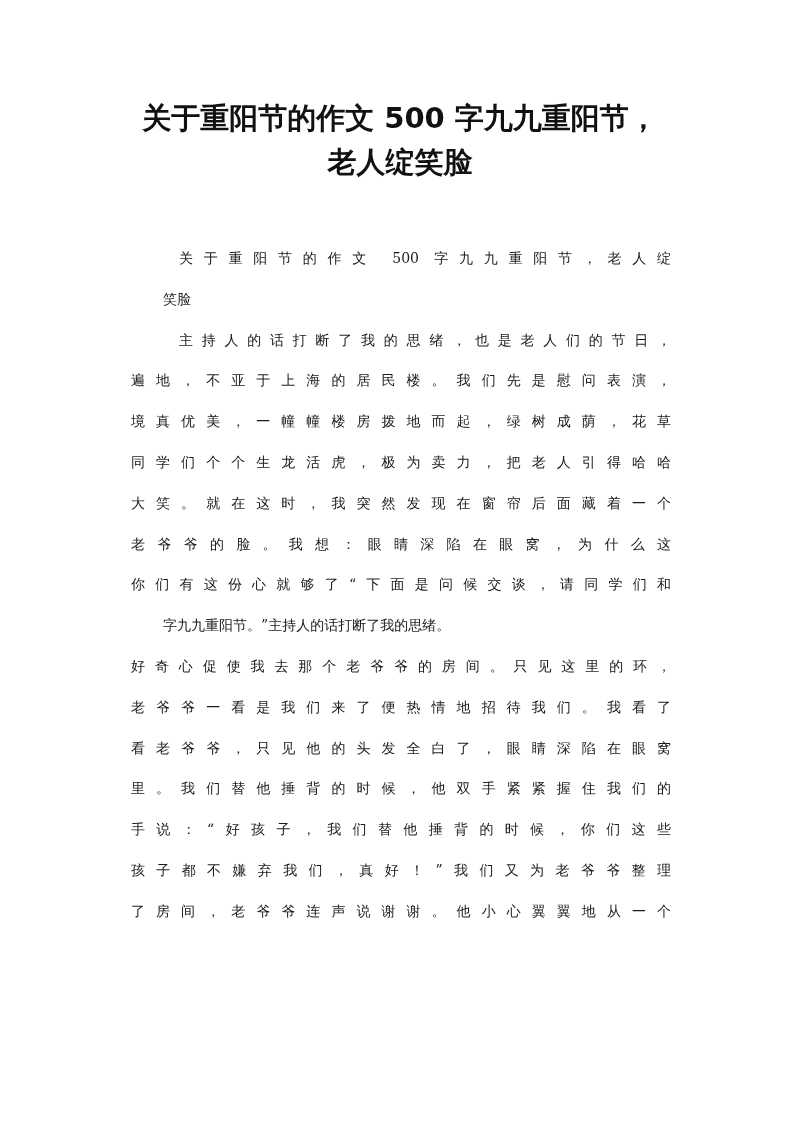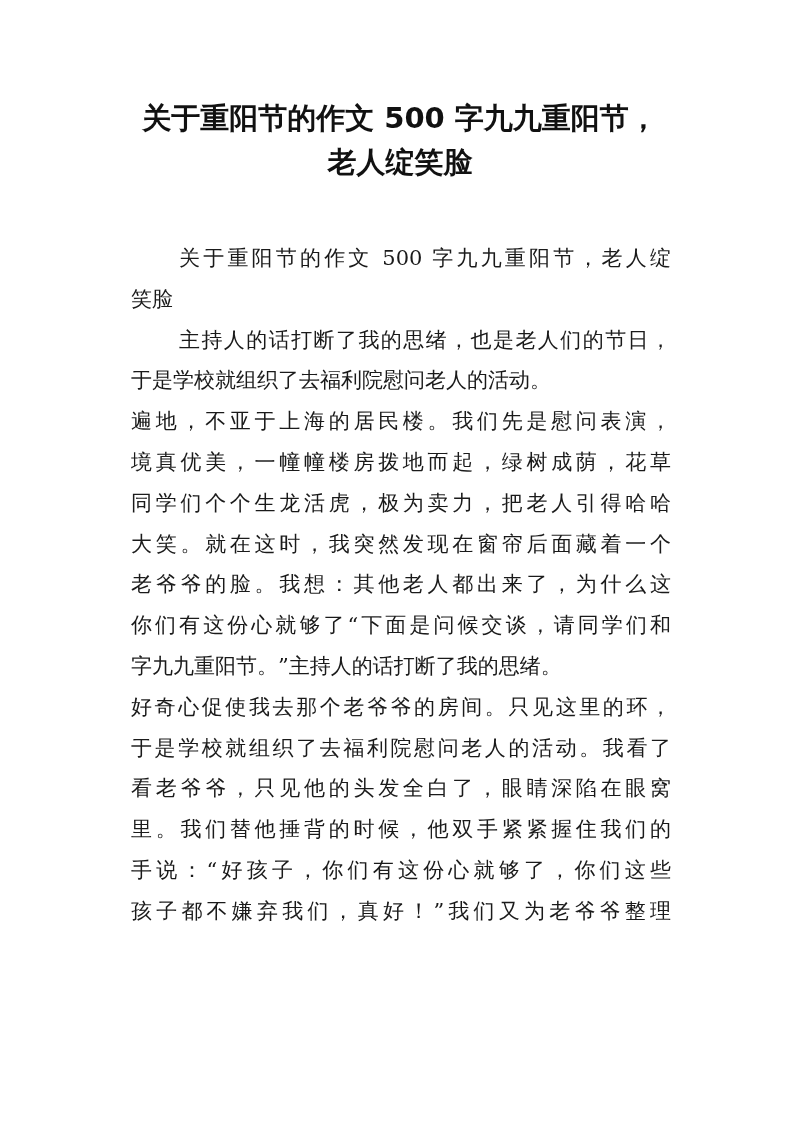--- a/index.html
+++ b/index.html
@@ -42,54 +42,55 @@
     .body {
       position: absolute;
       left: 131px;
       top: 238px;
       width: 540px;
     }
     .body .line {
       display: block;
       height: 40.8px;
       line-height: 40.8px;
-      font-size: 21px;
+      font-size: 14px;
       white-space: nowrap;
       color: #1a1a1a;
       text-align: justify;
       text-align-last: justify;
     }
     .body .line.indent {
       padding-left: 48px;
     }
     .body .line.last {
       text-align-last: left;
+      margin-left: 32px;
     }
   </style>
 </head>
 <body>
 
 <div class="page">
   <div class="title">
     <span class="line">关于重阳节的作文 500 字九九重阳节，</span>
     <span class="line">老人绽笑脸</span>
   </div>
 
   <div class="body" id="body">
       <span class="line indent">关于重阳节的作文 500 字九九重阳节，老人绽</span>
       <span class="line last">笑脸</span>
       <span class="line indent">主持人的话打断了我的思绪，也是老人们的节日，</span>
-      <span class="line last">于是学校就组织了去福利院慰问老人的活动。</span>
       <span class="line">遍地，不亚于上海的居民楼。我们先是慰问表演，</span>
       <span class="line">境真优美，一幢幢楼房拨地而起，绿树成荫，花草</span>
       <span class="line">同学们个个生龙活虎，极为卖力，把老人引得哈哈</span>
       <span class="line">大笑。就在这时，我突然发现在窗帘后面藏着一个</span>
-      <span class="line">老爷爷的脸。我想：其他老人都出来了，为什么这</span>
+      <span class="line">老爷爷的脸。我想：眼睛深陷在眼窝，为什么这</span>
       <span class="line">你们有这份心就够了“下面是问候交谈，请同学们和</span>
       <span class="line last">字九九重阳节。”主持人的话打断了我的思绪。</span>
       <span class="line">好奇心促使我去那个老爷爷的房间。只见这里的环，</span>
-      <span class="line">于是学校就组织了去福利院慰问老人的活动。我看了</span>
+      <span class="line">老爷爷一看是我们来了便热情地招待我们。我看了</span>
       <span class="line">看老爷爷，只见他的头发全白了，眼睛深陷在眼窝</span>
       <span class="line">里。我们替他捶背的时候，他双手紧紧握住我们的</span>
-      <span class="line">手说：“好孩子，你们有这份心就够了，你们这些</span>
+      <span class="line">手说：“好孩子，我们替他捶背的时候，你们这些</span>
       <span class="line">孩子都不嫌弃我们，真好！”我们又为老爷爷整理</span>
+      <span class="line">了房间，老爷爷连声说谢谢。他小心翼翼地从一个</span>
     </div>
 </div>
 
 </body></html>

